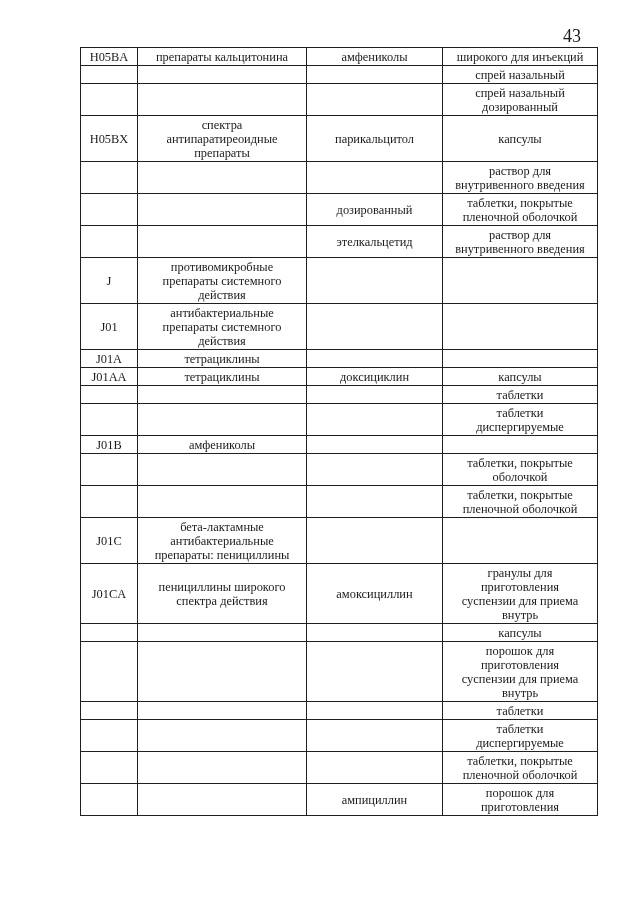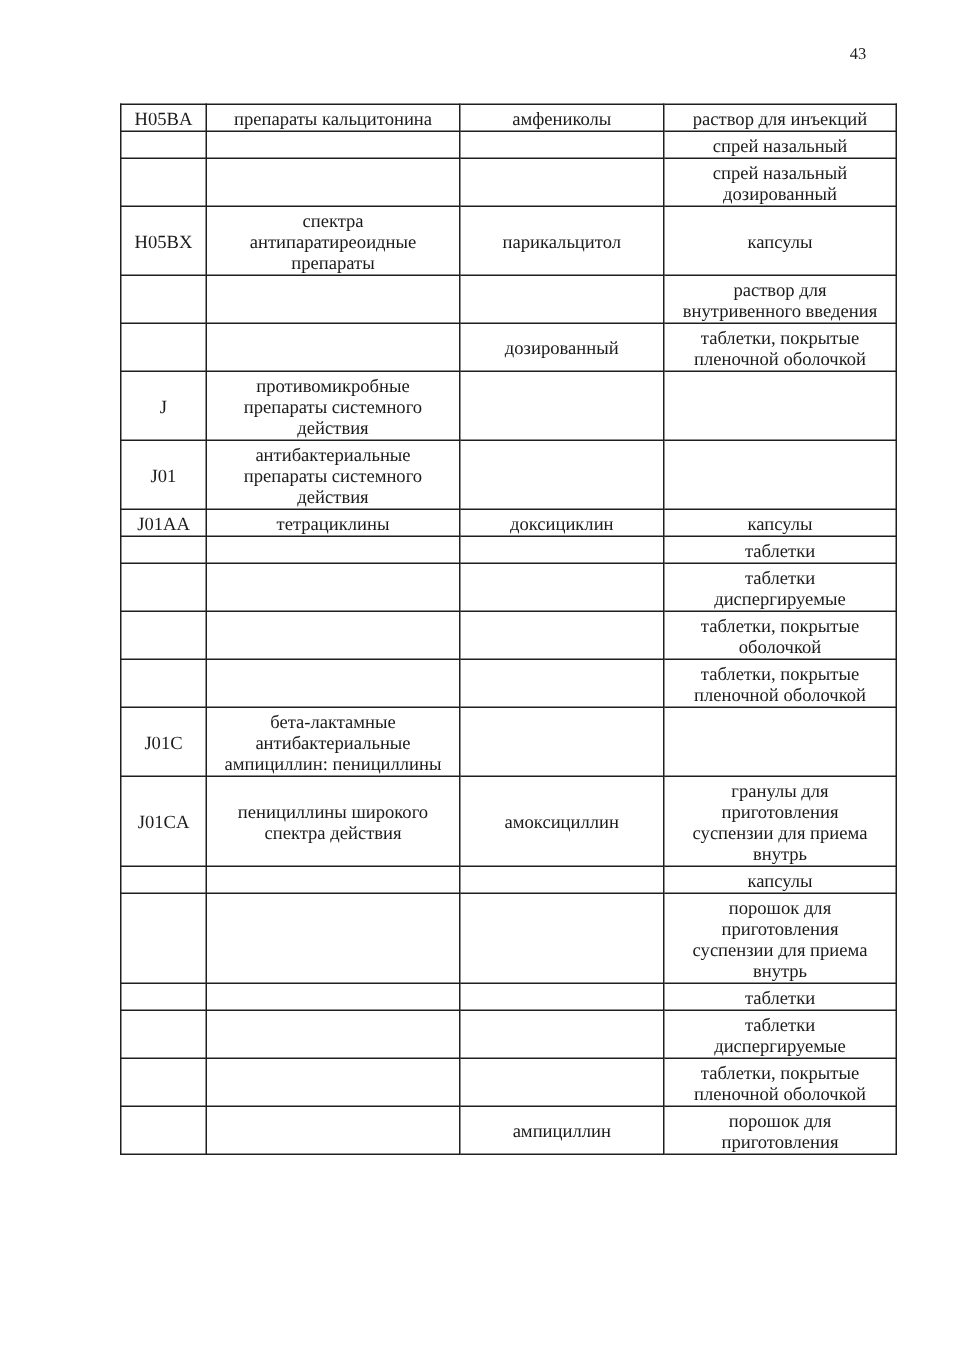--- a/index.html
+++ b/index.html
@@ -14,27 +14,27 @@
     font-family: "Liberation Serif", serif;
     color: #1b1b1b;
     overflow: hidden;
   }
   .page-number {
     position: absolute;
     top: 29px;
     left: 558px;
     width: 28px;
     text-align: center;
-    font-size: 11px;
+    font-size: 18px;
     line-height: 14px;
   }
   table.atc {
     position: absolute;
     left: 80px;
-    top: 69px;
+    top: 47px;
     width: 517px;
     border-collapse: collapse;
     table-layout: fixed;
   }
   table.atc col.c1 { width: 57px; }
   table.atc col.c2 { width: 169px; }
   table.atc col.c3 { width: 136px; }
   table.atc col.c4 { width: 155px; }
   table.atc td {
     border: 1px solid #1f1f1f;
@@ -58,21 +58,21 @@
       <col class="c1">
       <col class="c2">
       <col class="c3">
       <col class="c4">
     </colgroup>
     <tbody>
         <tr>
           <td>H05BA</td>
           <td>препараты кальцитонина</td>
           <td>амфениколы</td>
-          <td>раствор для инъекций</td>
+          <td>широкого для инъекций</td>
         </tr>
         <tr>
           <td></td>
           <td></td>
           <td></td>
           <td>спрей назальный</td>
         </tr>
         <tr>
           <td></td>
           <td></td>
@@ -96,73 +96,92 @@
 внутривенного введения</td>
         </tr>
         <tr>
           <td></td>
           <td></td>
           <td>дозированный</td>
           <td>таблетки, покрытые
 пленочной оболочкой</td>
         </tr>
         <tr>
+          <td></td>
+          <td></td>
+          <td>этелкальцетид</td>
+          <td>раствор для
+внутривенного введения</td>
+        </tr>
+        <tr>
           <td>J</td>
           <td>противомикробные
 препараты системного
 действия</td>
           <td></td>
           <td></td>
         </tr>
         <tr>
           <td>J01</td>
           <td>антибактериальные
 препараты системного
 действия</td>
           <td></td>
           <td></td>
         </tr>
         <tr>
+          <td>J01A</td>
+          <td>тетрациклины</td>
+          <td></td>
+          <td></td>
+        </tr>
+        <tr>
           <td>J01AA</td>
           <td>тетрациклины</td>
           <td>доксициклин</td>
           <td>капсулы</td>
         </tr>
         <tr>
           <td></td>
           <td></td>
           <td></td>
           <td>таблетки</td>
         </tr>
         <tr>
           <td></td>
           <td></td>
           <td></td>
           <td>таблетки
 диспергируемые</td>
         </tr>
         <tr>
+          <td>J01B</td>
+          <td>амфениколы</td>
+          <td></td>
+          <td></td>
+        </tr>
+        <tr>
           <td></td>
           <td></td>
           <td></td>
           <td>таблетки, покрытые
 оболочкой</td>
         </tr>
         <tr>
           <td></td>
           <td></td>
           <td></td>
           <td>таблетки, покрытые
 пленочной оболочкой</td>
         </tr>
         <tr>
           <td>J01C</td>
           <td>бета-лактамные
 антибактериальные
-ампициллин: пенициллины</td>
+препараты: пенициллины</td>
           <td></td>
           <td></td>
         </tr>
         <tr>
           <td>J01CA</td>
           <td>пенициллины широкого
 спектра действия</td>
           <td>амоксициллин</td>
           <td>гранулы для
 приготовления

